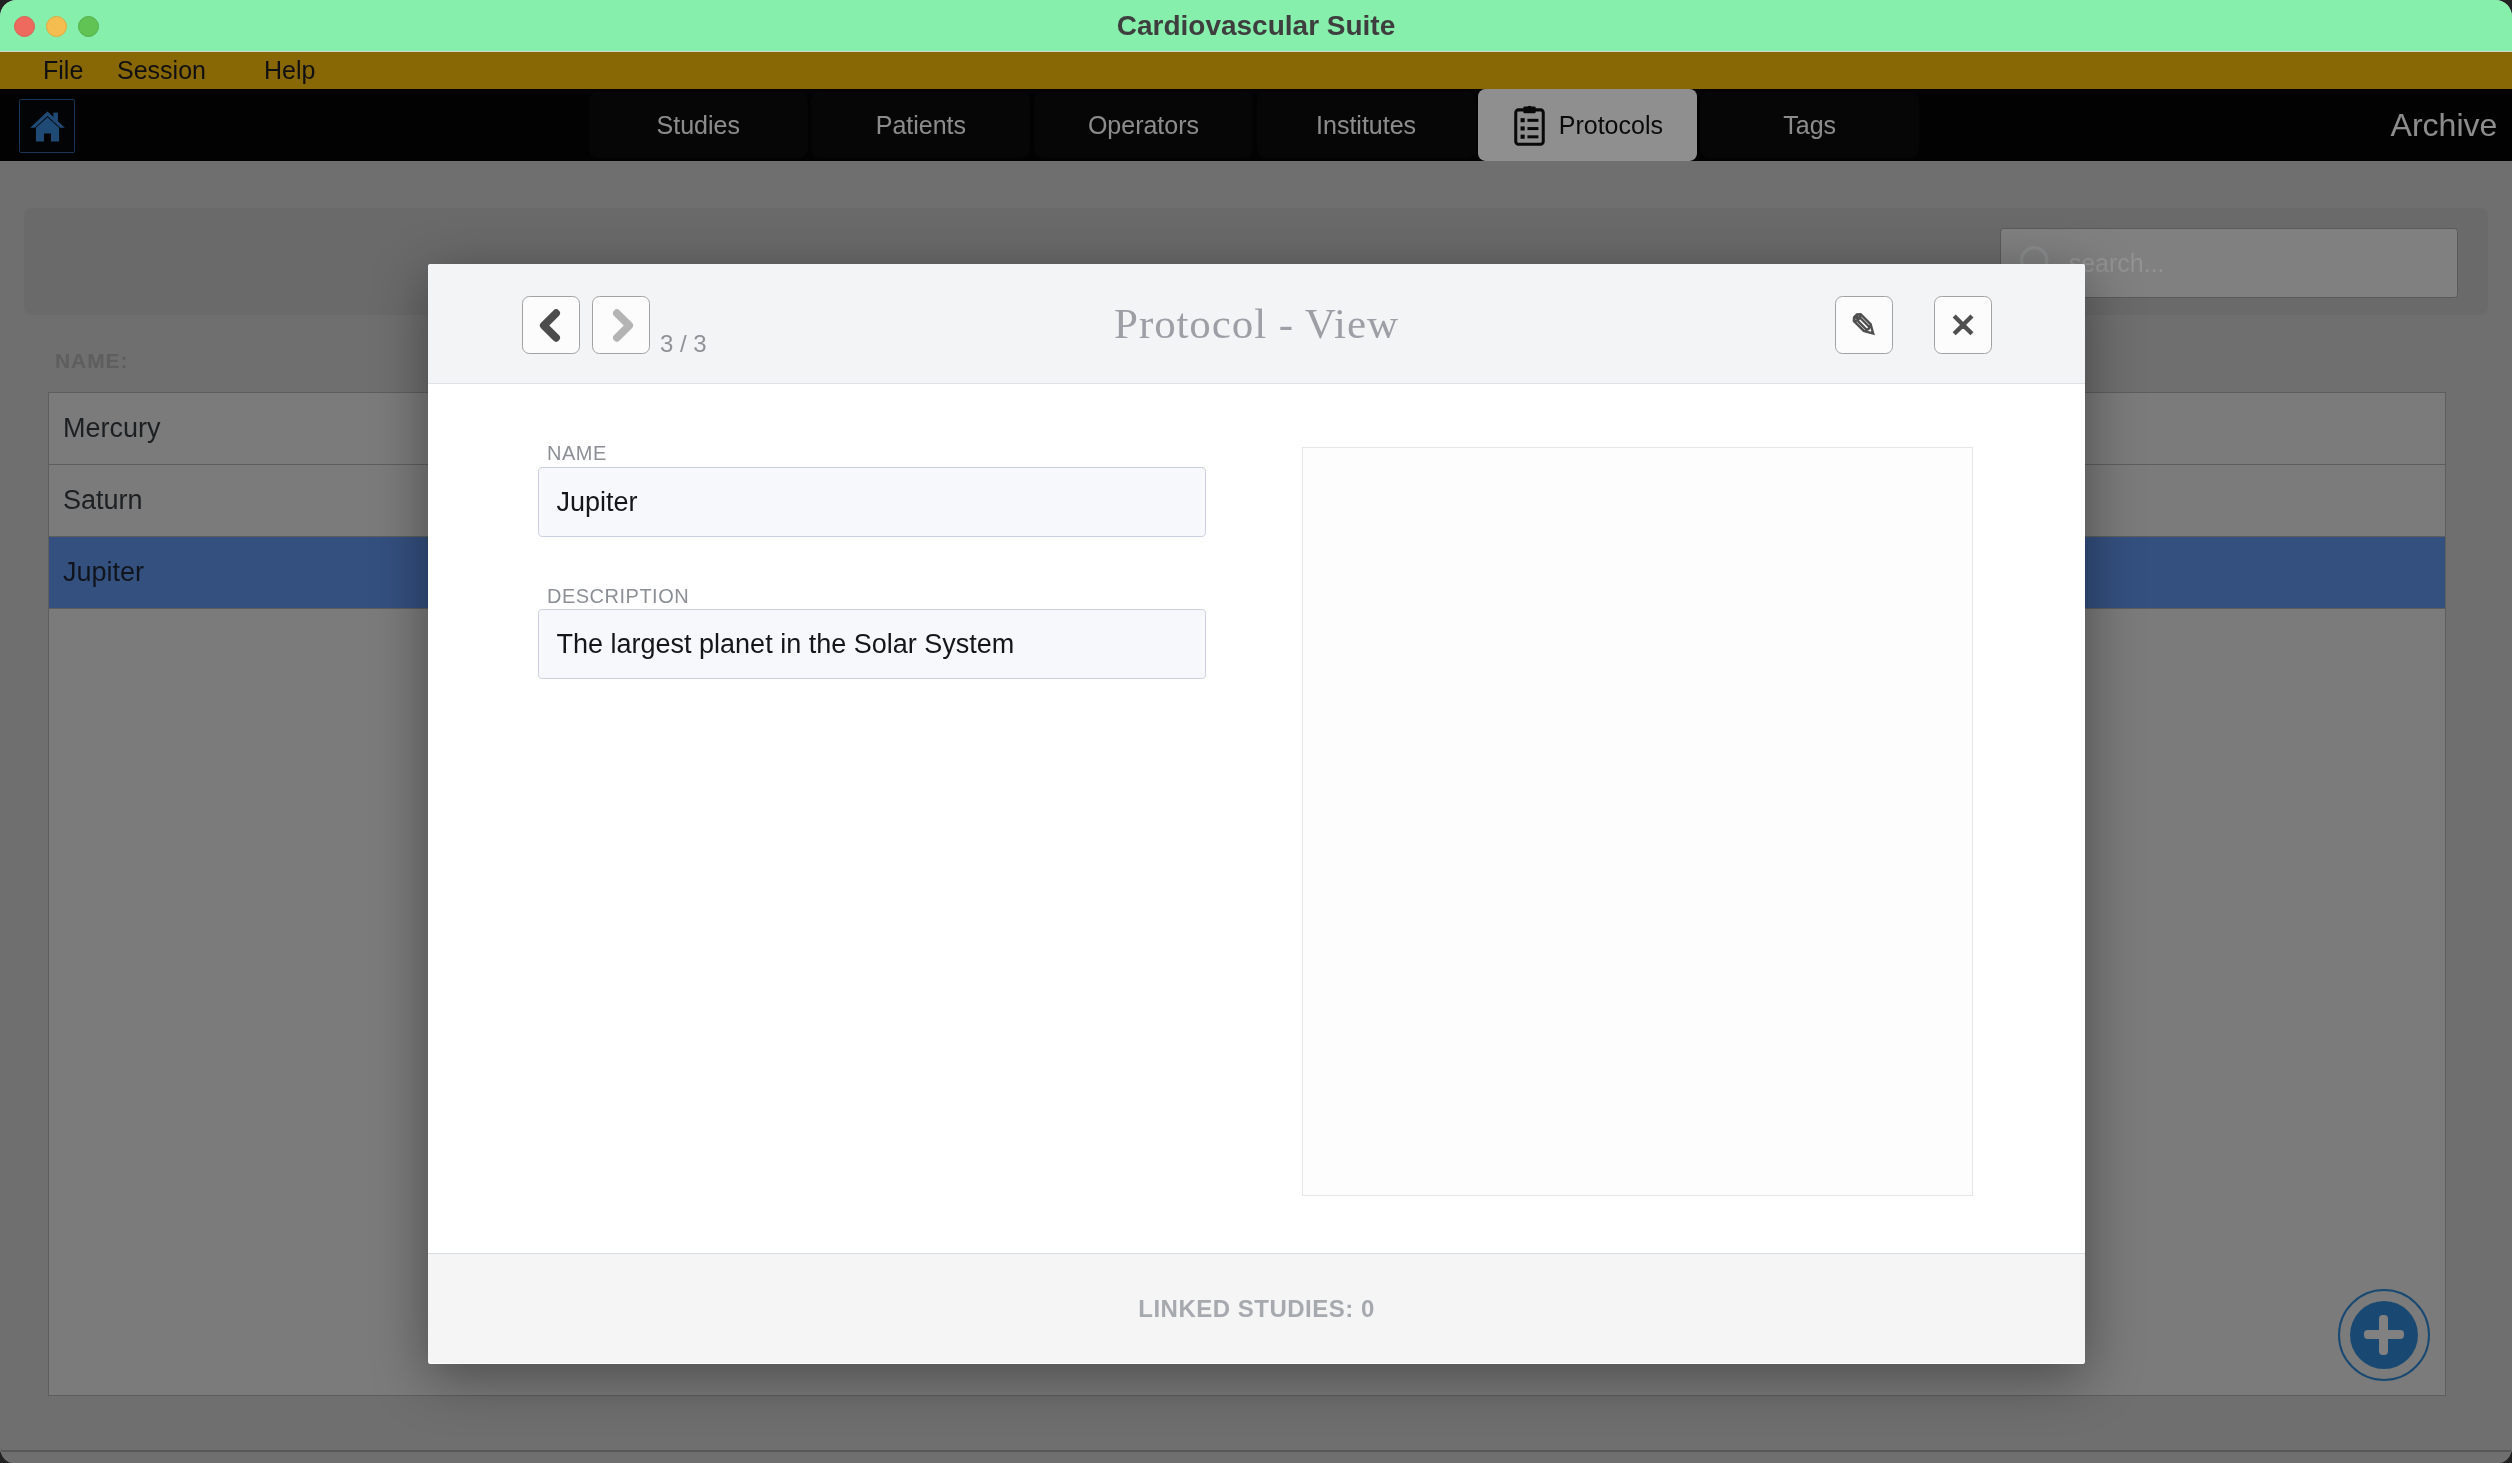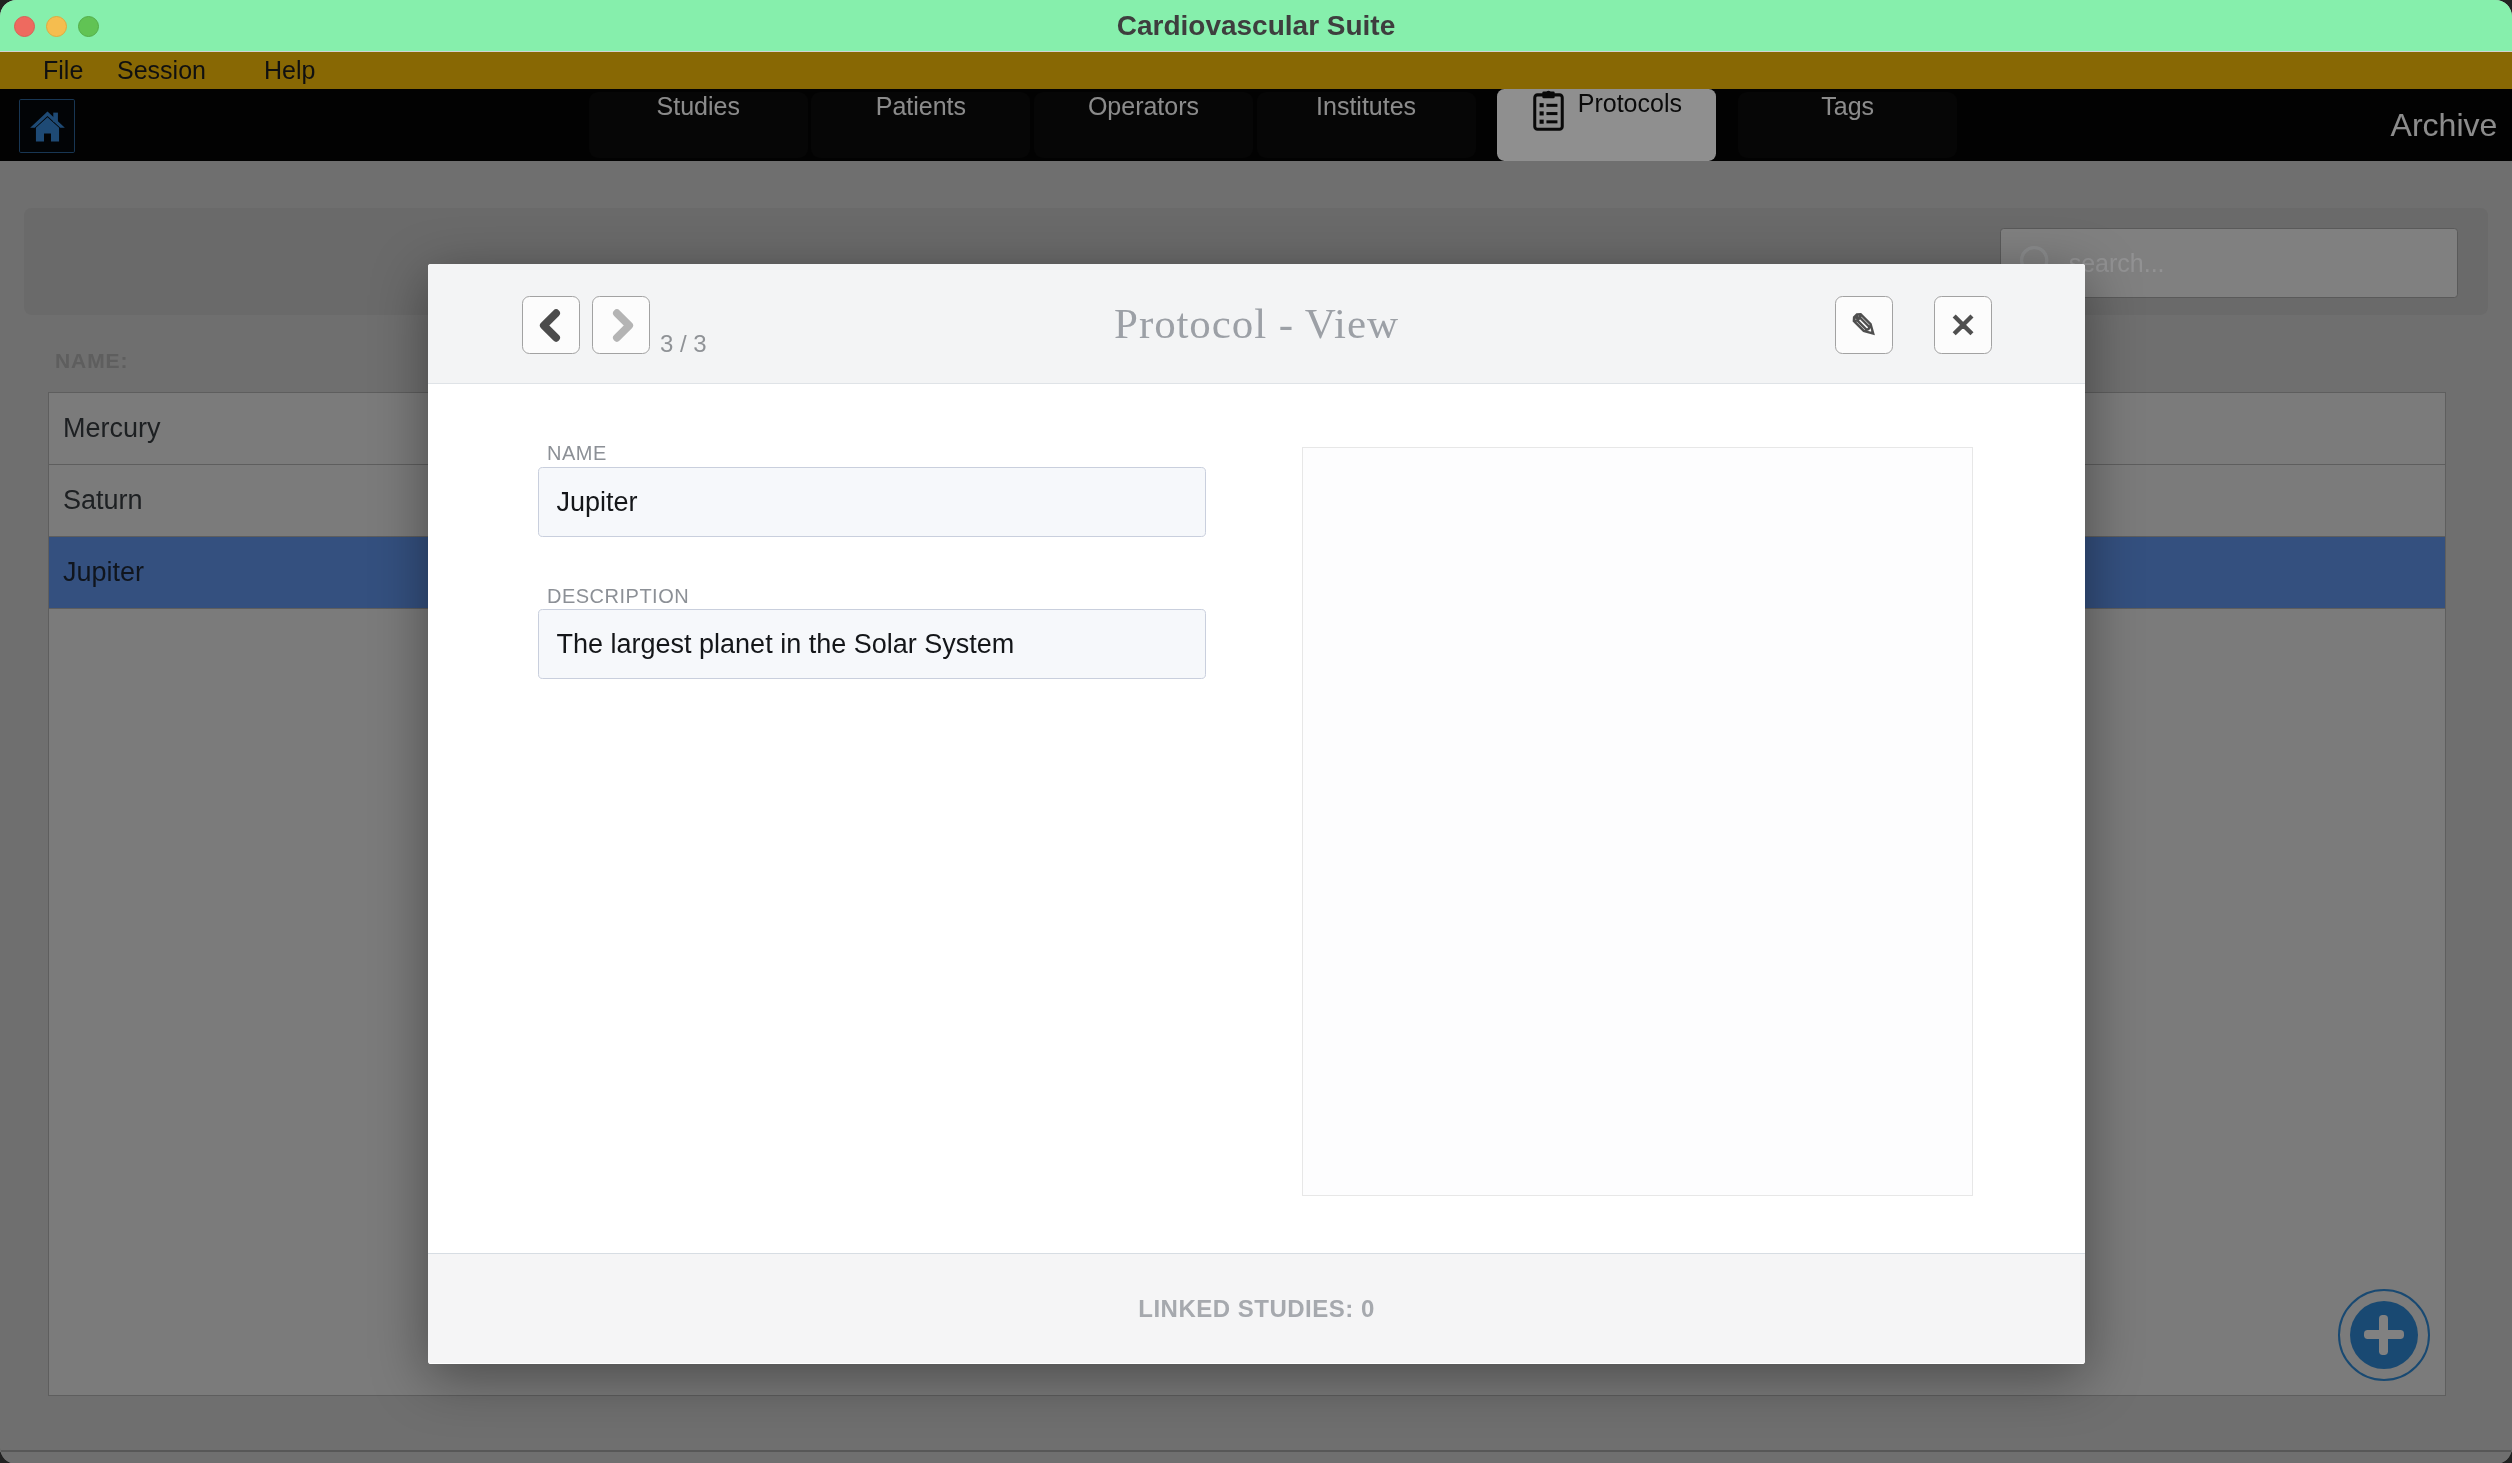--- a/index.html
+++ b/index.html
@@ -19,22 +19,22 @@
   
   #menubar{position:absolute;left:0;top:51px;width:2512px;height:39px;background:#eab308;}
   .menu-item{position:absolute;top:0;height:39px;line-height:39px;font-size:25px;color:#1d1d1d;}
 
   
   #navbar{position:absolute;left:0;top:89px;width:2512px;height:72px;background:#050505;}
   #home-btn{position:absolute;left:19.3px;top:10px;width:54px;height:52px;background:#04080c;
             border:1.8px solid #2a5d8f;border-radius:1.8px;display:flex;align-items:center;justify-content:center;}
   #tabs{position:absolute;left:587px;top:0;height:72px;display:flex;}
   .tab{width:219px;margin:2.8px 1.8px;border-radius:9.2px;background:#0b0b0b;color:#f0f0f0;
-       font-size:25px;display:flex;align-items:flex-start;justify-content:center;gap:13px;}
-  .tab.active{margin:0 20px;border-radius:7.4px;background:#f6f6f6;color:#121212;}
+       font-size:25px;display:flex;align-items:center;justify-content:center;gap:13px;}
+  .tab.active{margin:0 1px;border-radius:7.4px;background:#f6f6f6;color:#121212;}
   #archive{position:absolute;right:14.7px;top:0;height:72px;line-height:72px;
            font-size:32px;font-weight:300;color:#f2f2f2;}
 
   
   #toolbar{position:absolute;left:24px;top:208px;width:2464px;height:107px;background:#b7b7b7;border-radius:7.4px;}
   #search-box{position:absolute;right:30px;top:20px;width:456px;height:68px;background:#dcdcdc;
               border:1.8px solid #9b9b9b;border-radius:3.7px;display:flex;align-items:center;}
   #search-input{flex:1;height:100%;border:none;outline:none;background:transparent;
                 font-family:"Liberation Sans",sans-serif;font-size:25px;color:#fbfbfd;padding-left:11px;}
   #search-input::placeholder{color:#fbfbfd;opacity:1;}

